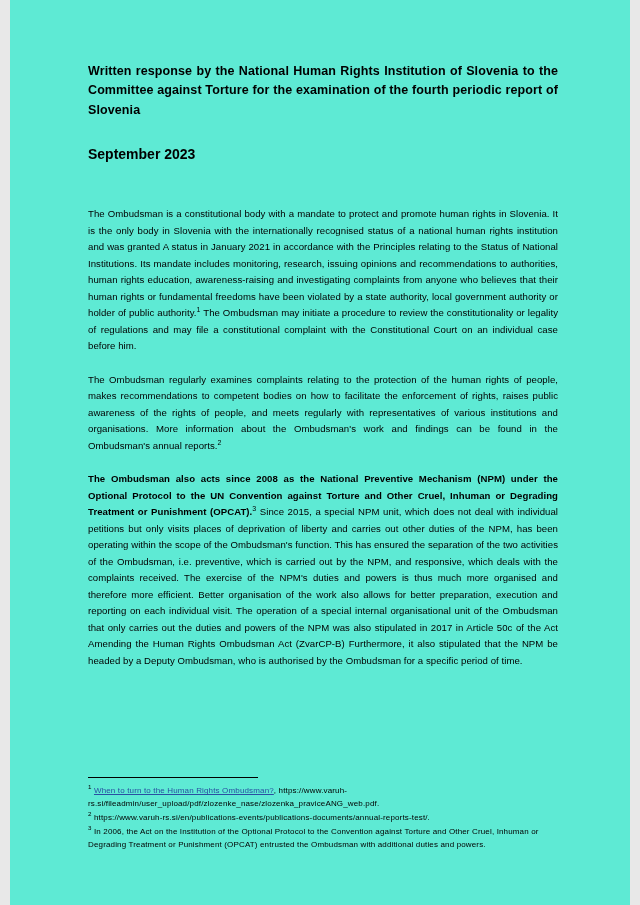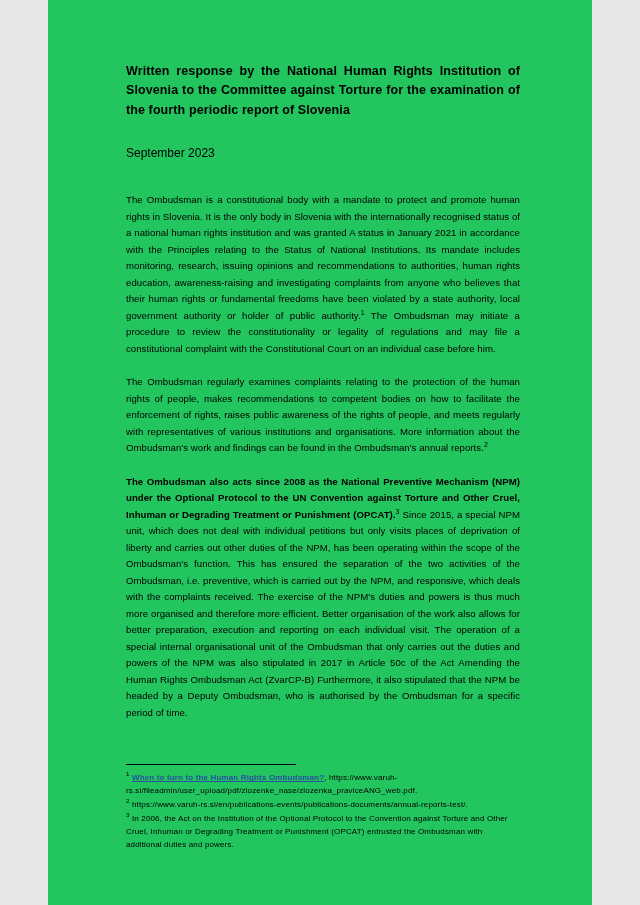--- a/index.html
+++ b/index.html
@@ -4,43 +4,43 @@
 <style>
   html, body {
     margin: 0;
     padding: 0;
     background: #e8e8e8;
   }
   body {
     font-family: "Liberation Sans", sans-serif;
   }
   .page {
-    width: 544px;
+    width: 620px;
     height: 905px;
-    background: #22c55e;
+    background: #5eead4;
     margin: 0 auto;
     position: relative;
     box-sizing: border-box;
     padding: 62px 72px 30px 78px;
     overflow: hidden;
   }
   .title {
     font-size: 12.5px;
     font-weight: bold;
     line-height: 1.55;
     text-align: justify;
     color: #000;
     margin: 0 0 26px 0;
     letter-spacing: 0.1px;
   }
   .subtitle {
-    font-size: 12px;
-    font-weight: normal;
+    font-size: 14px;
+    font-weight: bold;
     color: #000;
-    margin: 0 0 32px 0;
+    margin: 0 0 44px 0;
   }
   .para {
     font-size: 9.6px;
     line-height: 1.72;
     text-align: justify;
     color: #000;
     margin: 0 0 17px 0;
     letter-spacing: 0.05px;
   }
   .para.bold-lead b {
@@ -70,21 +70,20 @@
     margin: 0 0 1px 0;
     text-align: left;
     letter-spacing: 0.15px;
   }
   .footnote sup {
     font-size: 6.2px;
   }
   .fn-link {
     color: #2a4fa2;
     text-decoration: underline;
-    font-weight: bold;
   }
 </style>
 </head>
 <body>
 
 <div class="page">
 
   <h1 class="title">Written response by the National Human Rights Institution of Slovenia to the Committee against Torture for the examination of the fourth periodic report of Slovenia</h1>
 
   <h2 class="subtitle">September 2023</h2>

